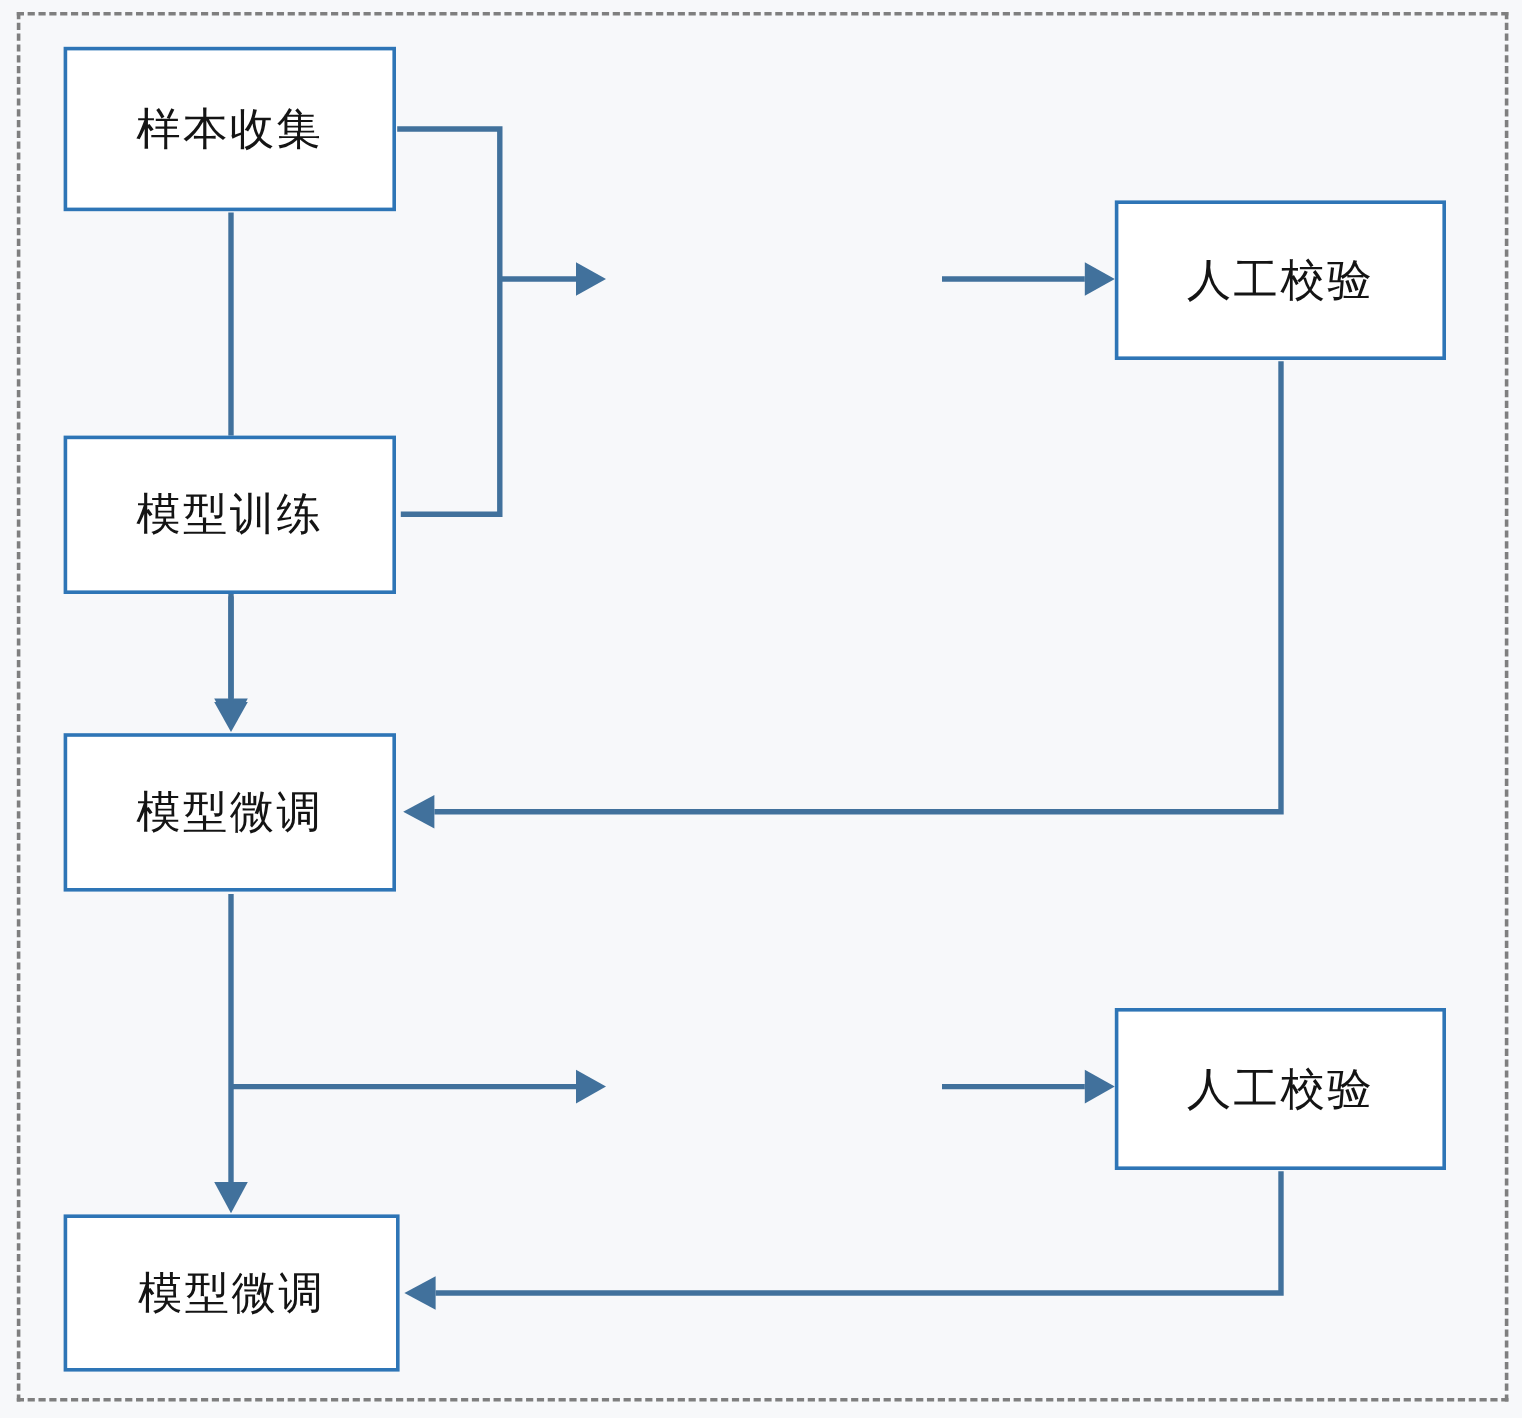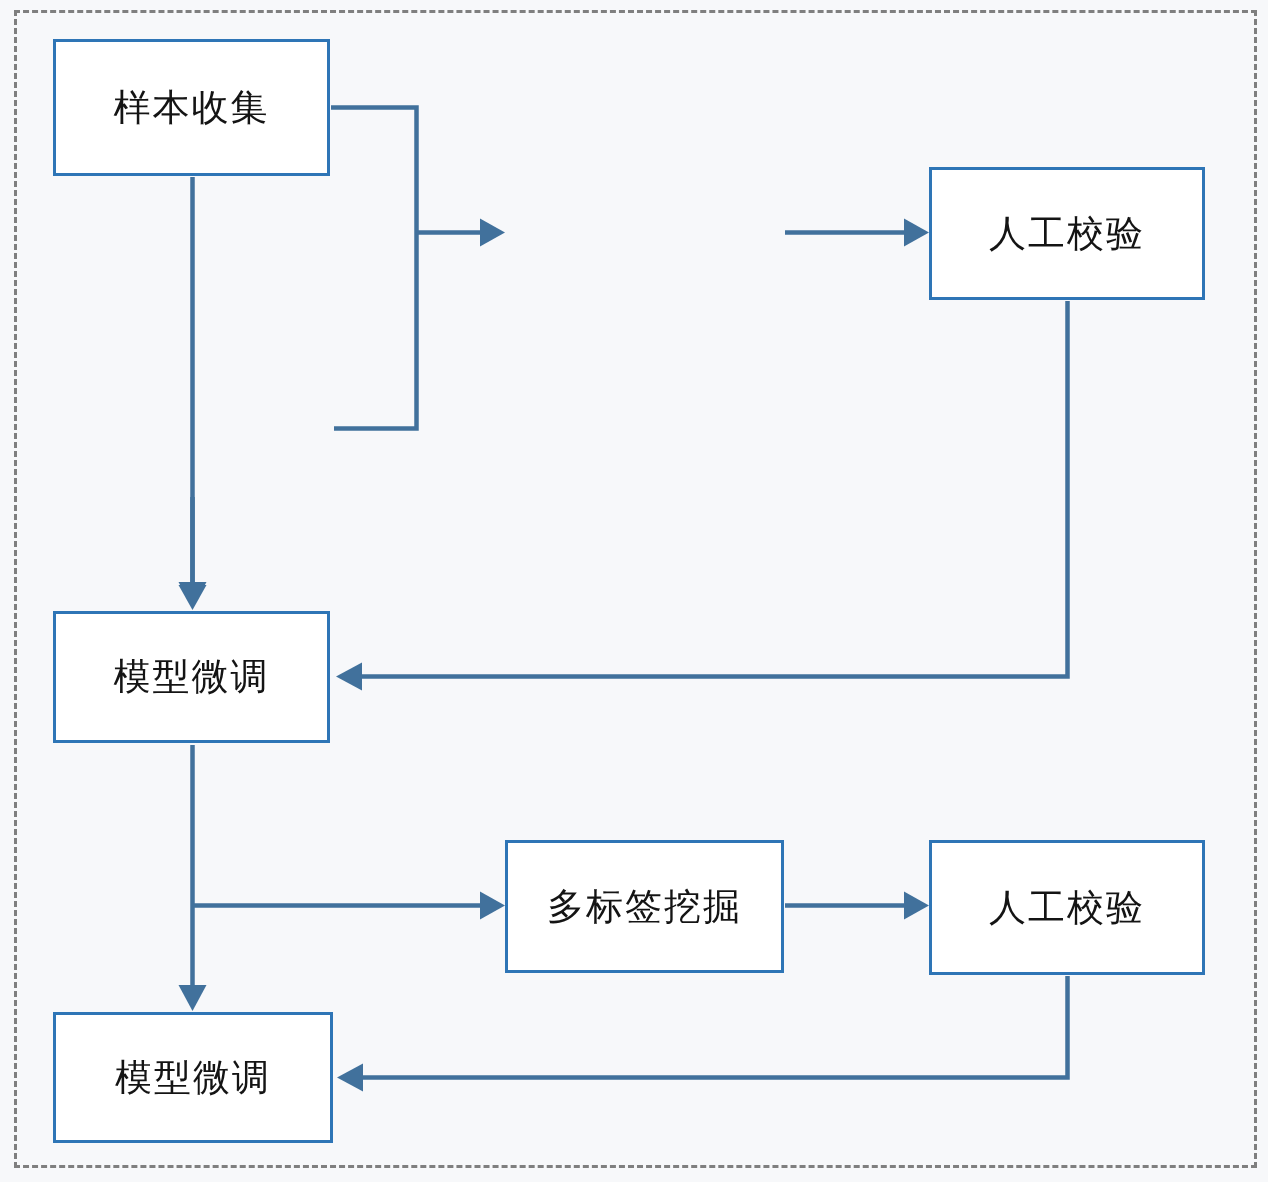--- a/index.html
+++ b/index.html
@@ -109,33 +109,33 @@
     <g>
       <path d="M1067.5 976 V1077.5 H363"></path>
       <polygon points="363,1063.5 363,1091.5 337,1077.5"></polygon>
     </g>
   </svg>
 
   <div class="node" style="left:53px; top:39px; width:277px; height:137px">
     <span class="node-label">样本收集</span>
   </div>
 
+  <div class="node" style="left:53px; top:363px; width:277px; height:132px">
+    <span class="node-label">模型训练</span>
+  </div>
 
 
   <div class="node" style="left:929px; top:167px; width:276px; height:133px">
     <span class="node-label">人工校验</span>
   </div>
 
   <div class="node" style="left:53px; top:611px; width:277px; height:132px">
     <span class="node-label">模型微调</span>
   </div>
 
-  <div class="node" style="left:505px; top:840px; width:279px; height:133px">
-    <span class="node-label">多标签挖掘</span>
-  </div>
 
   <div class="node" style="left:929px; top:840px; width:276px; height:135px">
     <span class="node-label">人工校验</span>
   </div>
 
   <div class="node" style="left:53px; top:1012px; width:280px; height:131px">
     <span class="node-label">模型微调</span>
   </div>
 
 </div>

